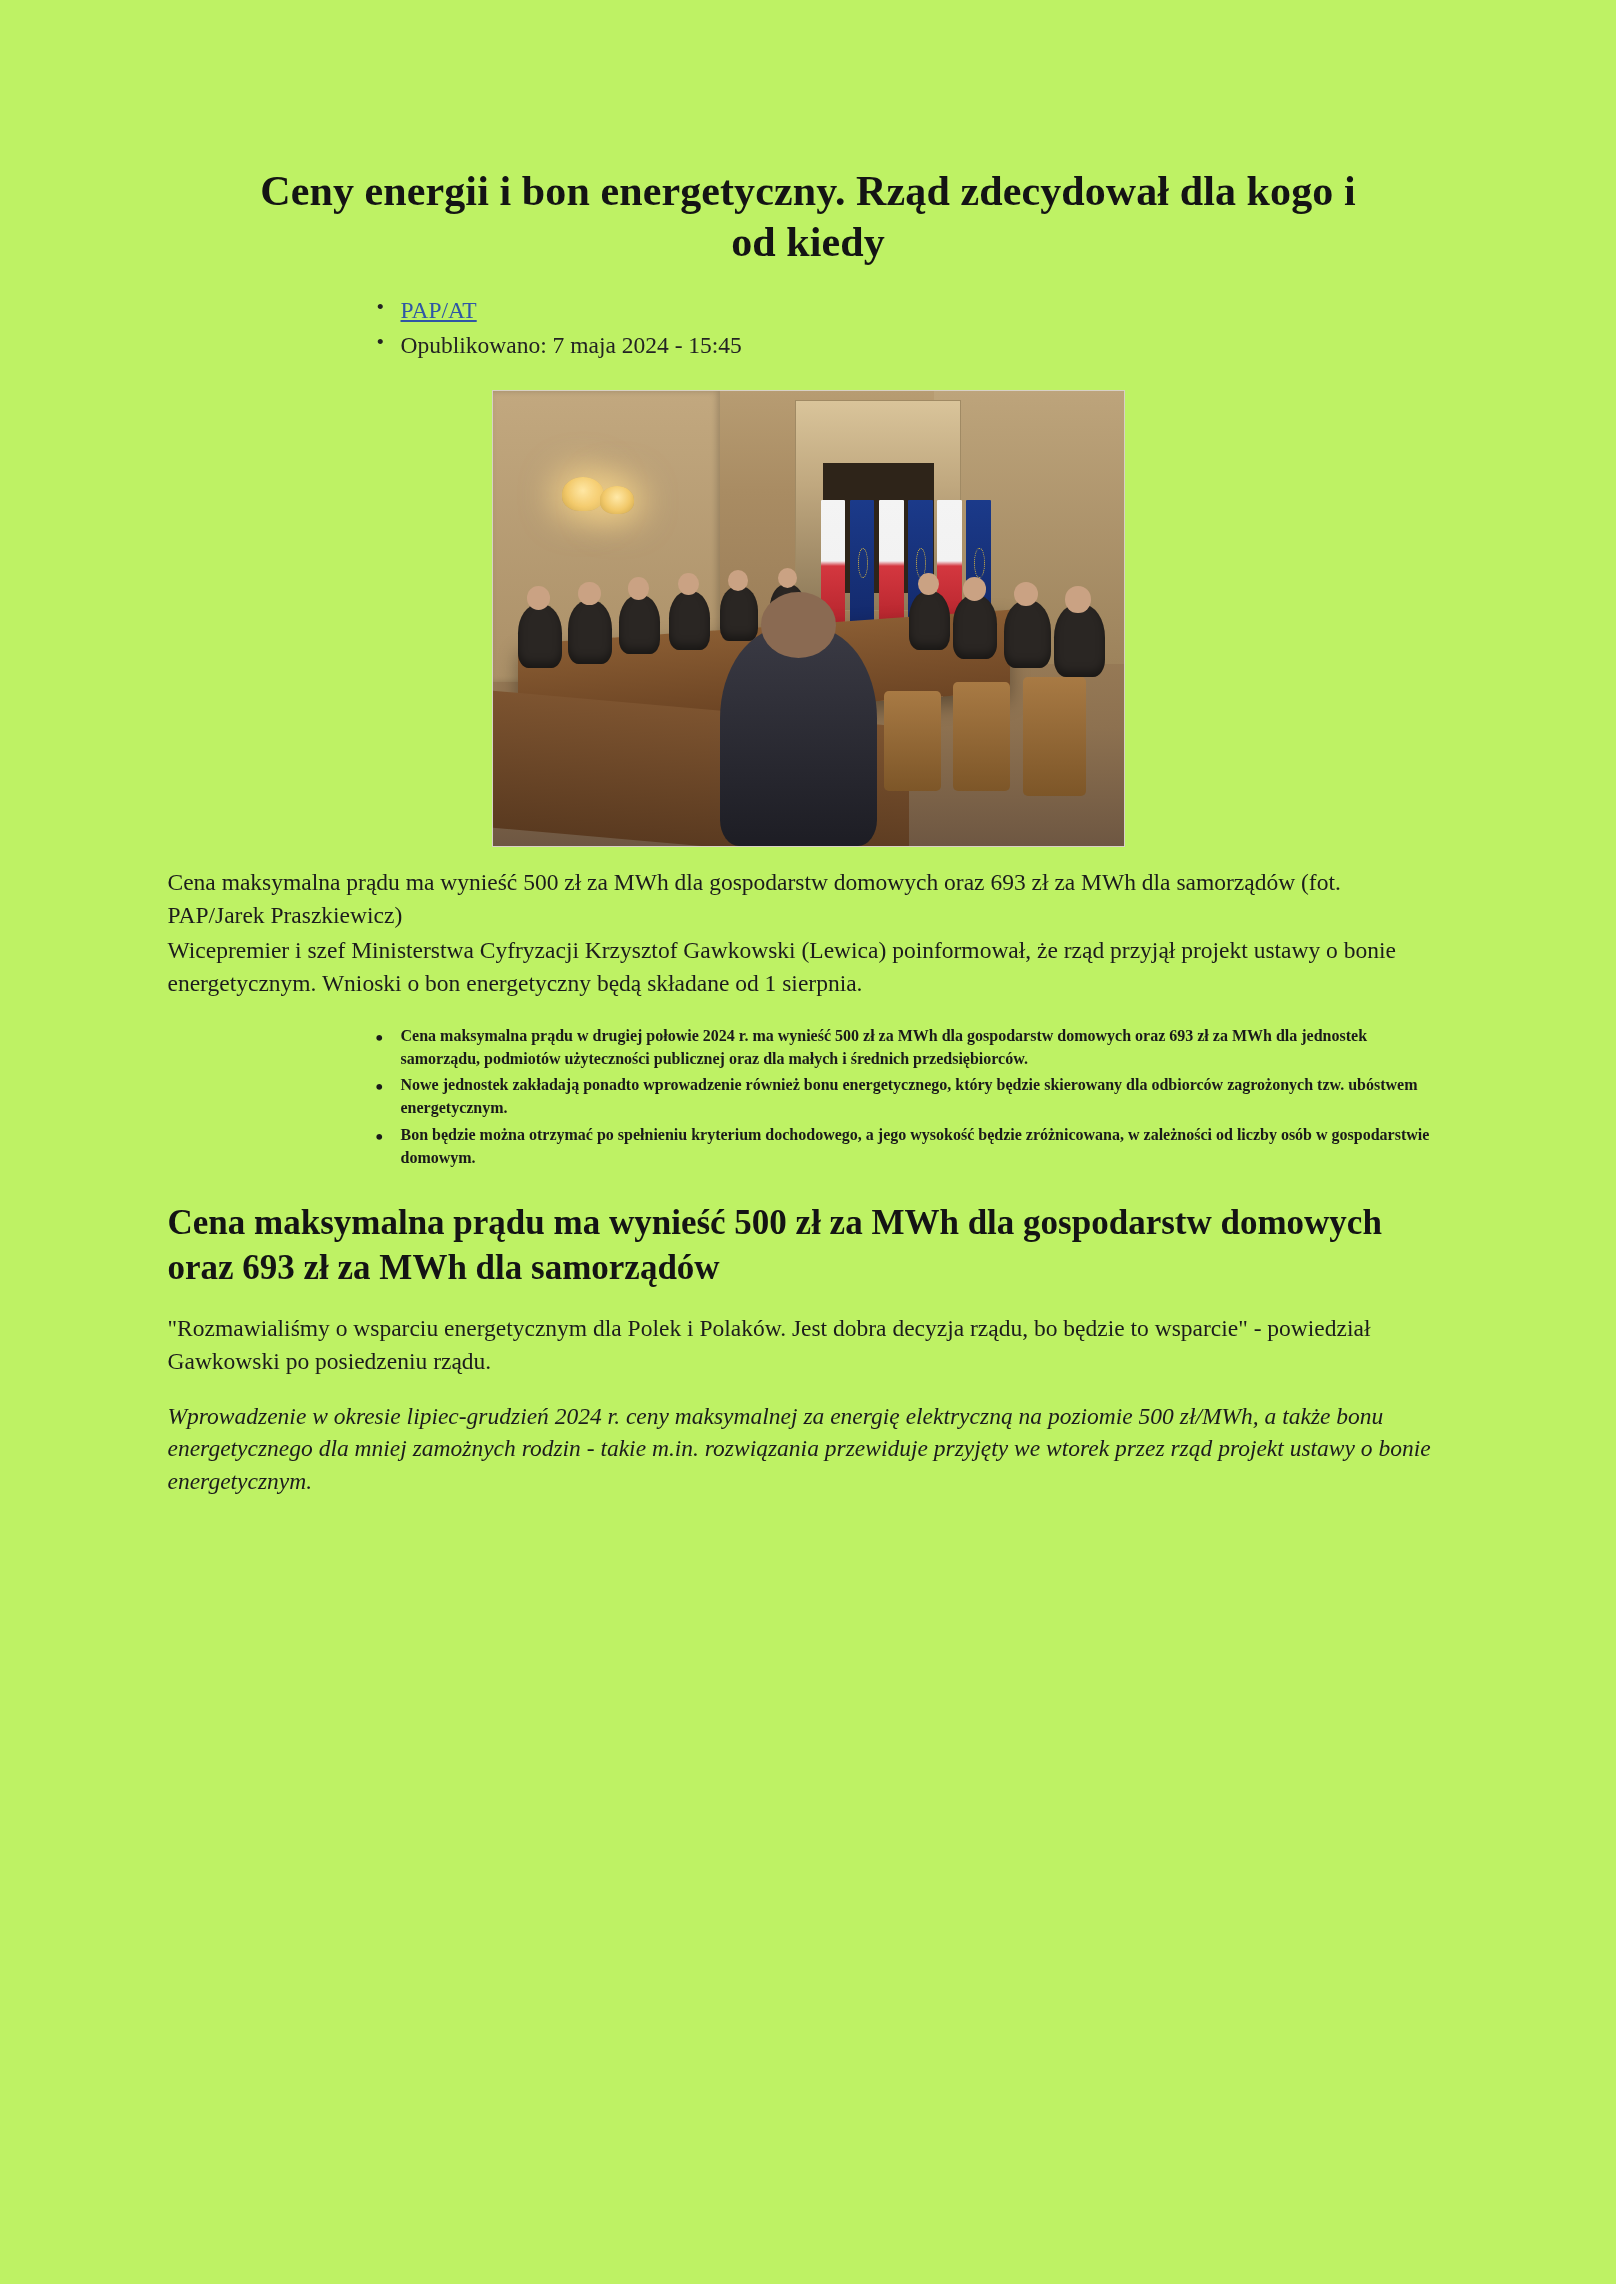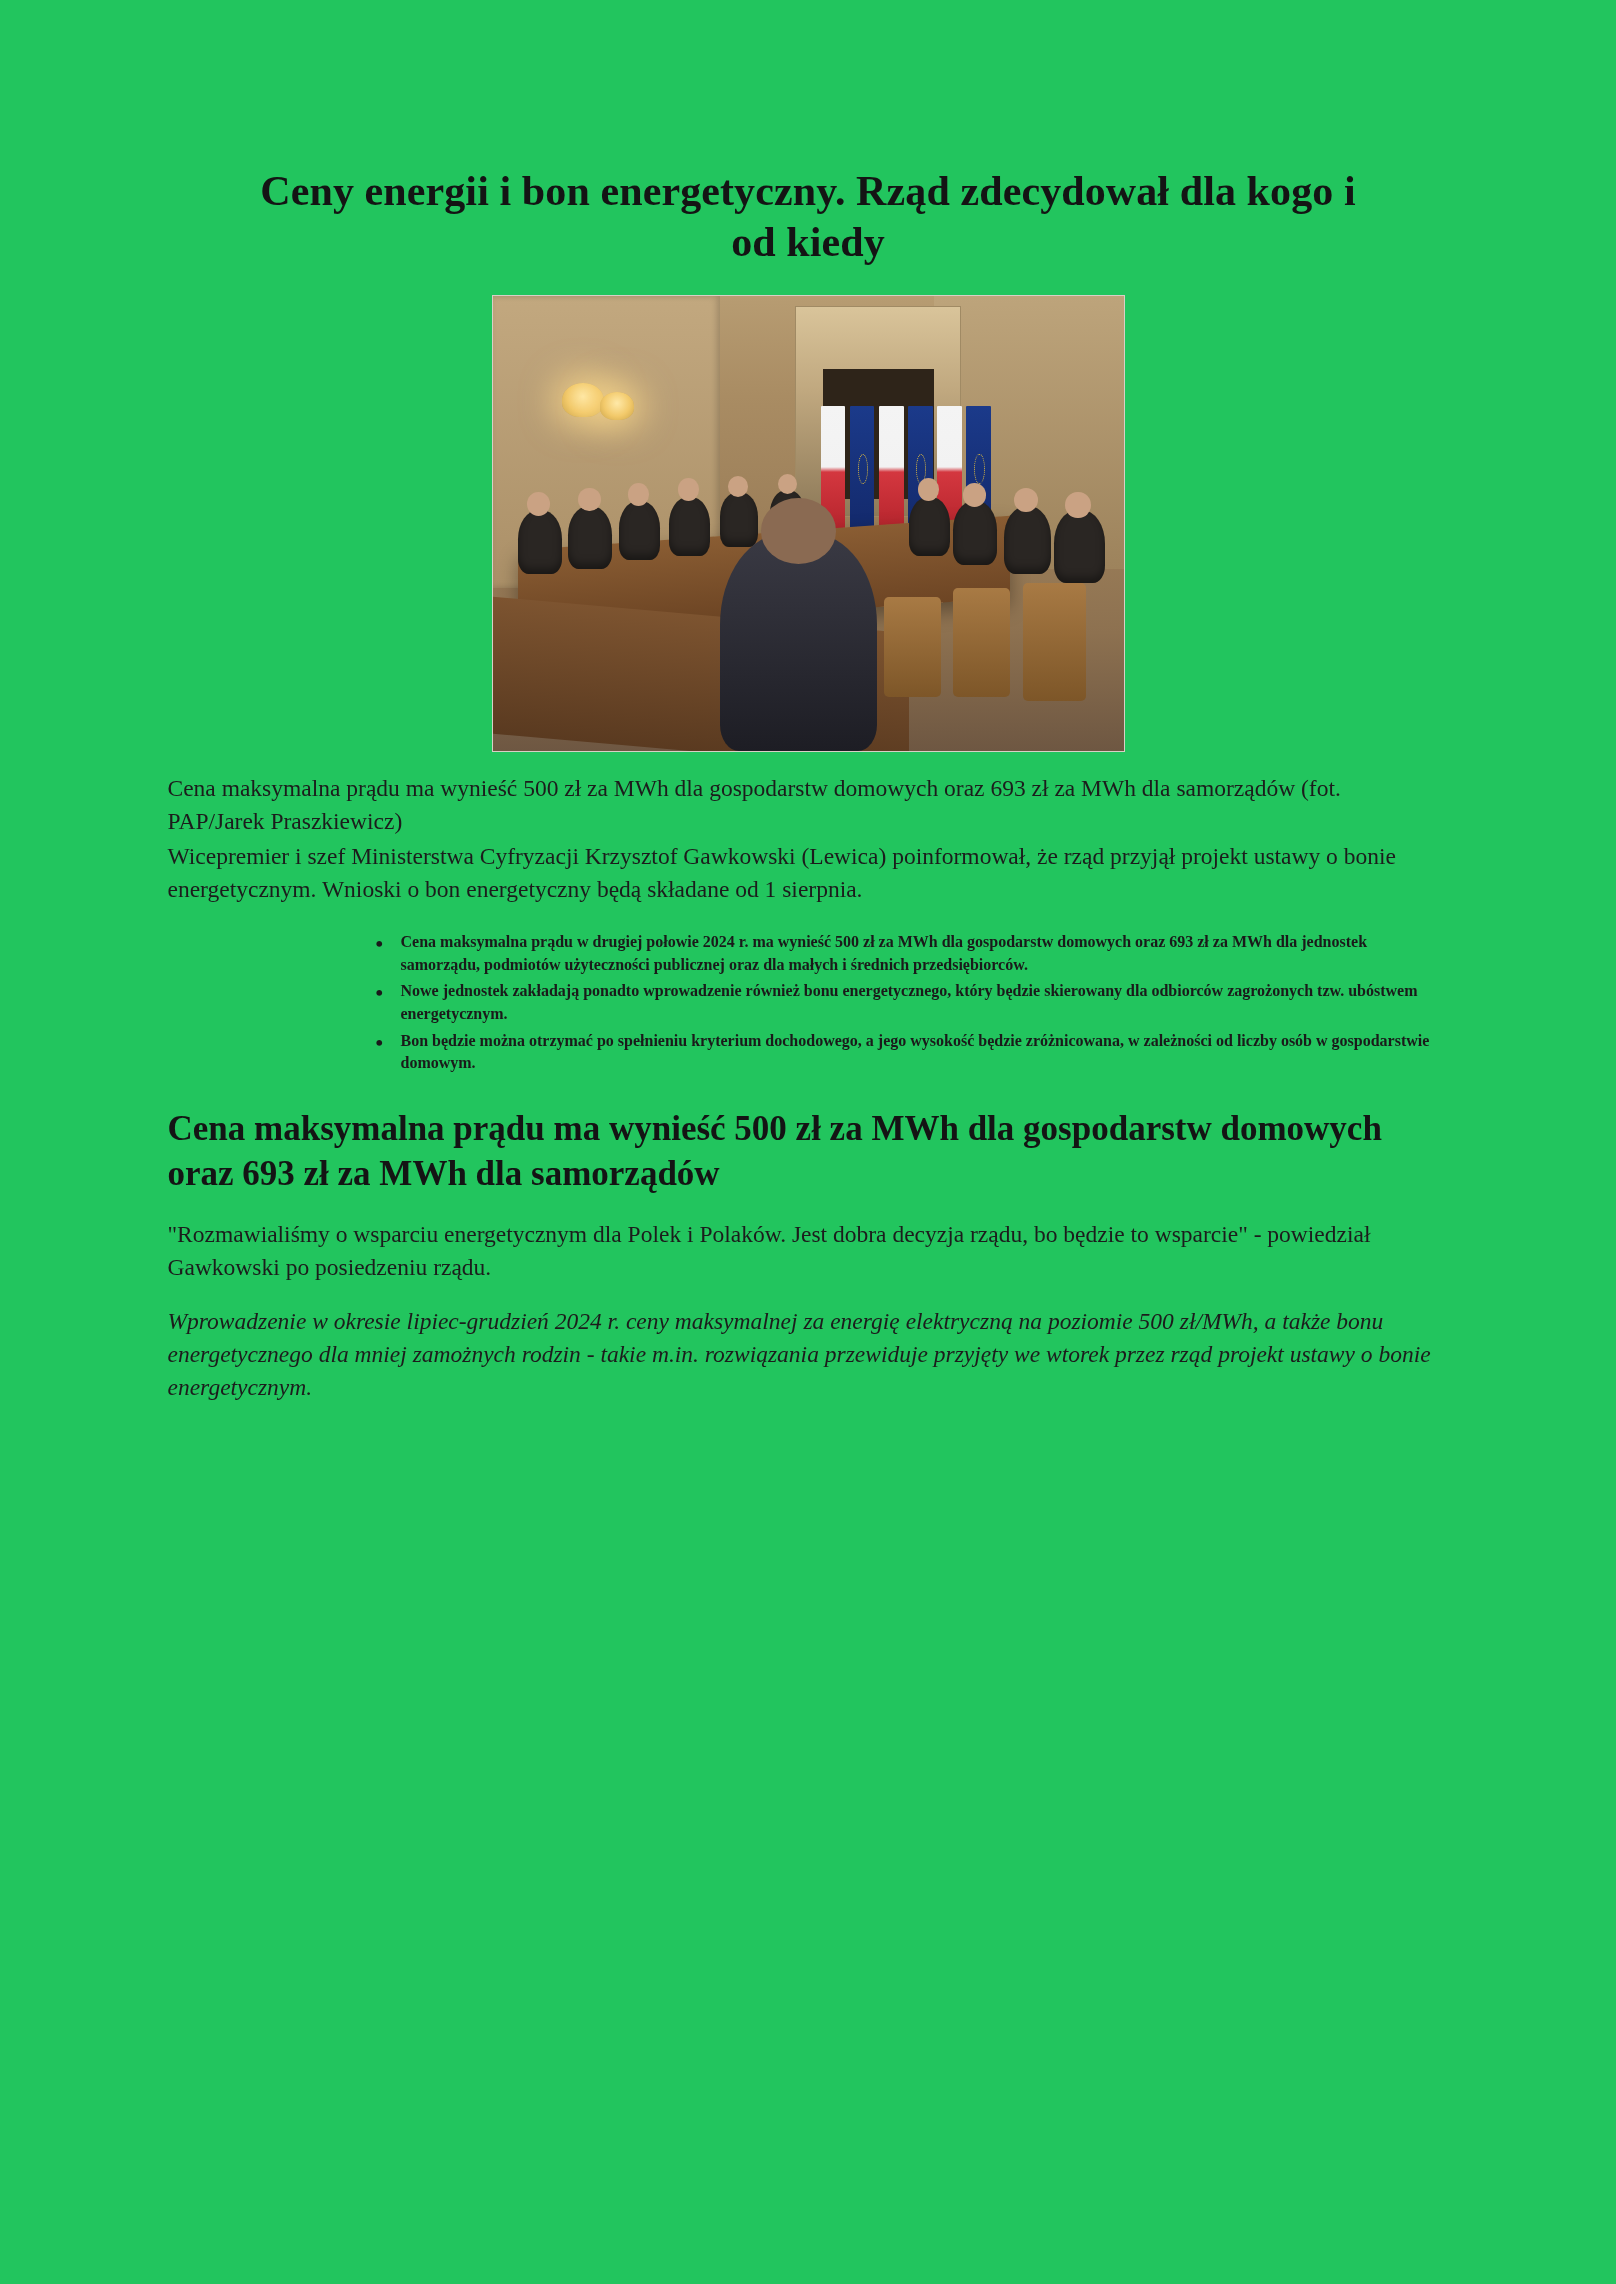--- a/index.html
+++ b/index.html
@@ -11,21 +11,21 @@
     width: 1616px;
     font-family: "Liberation Serif", serif;
     color: #1a1a1a;
     -webkit-font-smoothing: antialiased;
   }
   .page {
     position: relative;
     width: 1616px;
     min-height: 2284px;
     box-sizing: border-box;
-    background: #22c55e;
+    background: #bef264;
     padding: 0;
   }
   .content {
     position: relative;
     margin: 0 auto;
     width: 1281px;
     padding-top: 166px;
   }
 
   
@@ -239,20 +239,26 @@
   .spacer { height: 117px; }
 </style>
 </head>
 <body>
 
 <div class="page">
   <div class="content">
 
     <h1 class="doc-title">Ceny energii i bon energetyczny. Rząd zdecydował dla kogo i od kiedy</h1>
 
+    <ul class="meta-list">
+      <li>
+        <a href="#">PAP/AT</a>
+      </li>
+      <li>Opublikowano: 7 maja 2024 - 15:45</li>
+    </ul>
 
     <div class="figure">
       <div class="photo">
         <div class="ph-wall"></div>
         <div class="ph-wall-panel"></div>
         <div class="ph-wall-right"></div>
         <div class="ph-fireplace"></div>
         <div class="ph-lamp"></div>
         <div class="ph-lamp two"></div>
 

